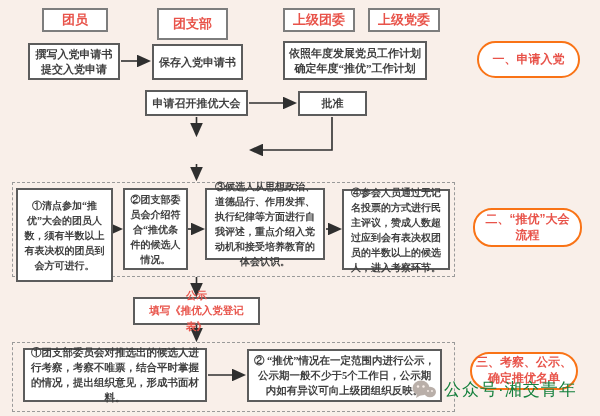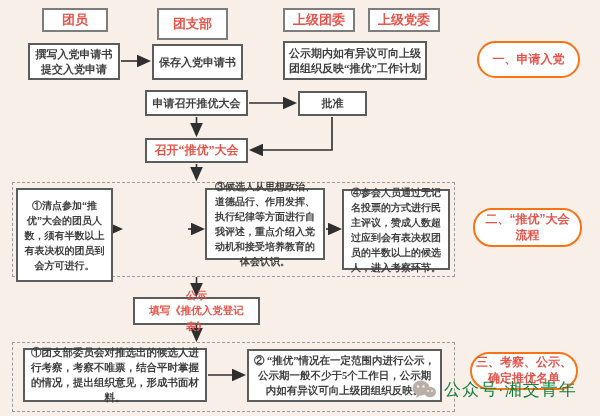--- a/index.html
+++ b/index.html
@@ -60,27 +60,27 @@
   </svg>
 
   <div class="box hdr" style="left:42px;top:8px;width:66px;height:24px">团员</div>
   <div class="box hdr" style="left:157px;top:8px;width:71px;height:32px">团支部</div>
   <div class="box hdr" style="left:283px;top:8px;width:72px;height:24px">上级团委</div>
   <div class="box hdr" style="left:368px;top:8px;width:72px;height:24px">上级党委</div>
 
   <div class="box f11" style="left:28px;top:43px;width:92px;height:37px">撰写入党申请书
 提交入党申请</div>
   <div class="box f11" style="left:152px;top:44px;width:91px;height:36px">保存入党申请书</div>
-  <div class="box f11" style="left:283px;top:41px;width:144px;height:39px">公示期内如有异议可向上级团组织反映“推优”工作计划</div>
+  <div class="box f11" style="left:283px;top:41px;width:144px;height:39px">依照年度发展党员工作计划确定年度“推优”工作计划</div>
   <div class="box f11" style="left:145px;top:90px;width:103px;height:26px">申请召开推优大会</div>
   <div class="box f11" style="left:298px;top:91px;width:69px;height:25px">批准</div>
-  <div class="box red f12" style="left:145px;top:138px;width:103px;height:25px">召开“推优”大会</div>
 
   <div class="dashed" style="left:12px;top:182px;width:443px;height:95px"></div>
   <div class="box step" style="left:16px;top:188px;width:97px;height:94px">①清点参加“推优”大会的团员人数，须有半数以上有表决权的团员到会方可进行。</div>
+  <div class="box step" style="left:123px;top:188px;width:65px;height:82px">②团支部委员会介绍符合“推优条件的候选人情况。</div>
   <div class="box step" style="left:205px;top:188px;width:120px;height:72px">③候选人从思想政治、道德品行、作用发挥、执行纪律等方面进行自我评述，重点介绍入党动机和接受培养教育的体会认识。</div>
   <div class="box step" style="left:342px;top:189px;width:108px;height:81px">④参会人员通过无记名投票的方式进行民主评议，赞成人数超过应到会有表决权团员的半数以上的候选人，进入考察环节。</div>
 
   <div class="box red f105" style="left:133px;top:297px;width:127px;height:28px">公示
 填写《推优入党登记表》</div>
 
   <div class="dashed" style="left:12px;top:342px;width:443px;height:70px"></div>
   <div class="box f105" style="left:23px;top:348px;width:184px;height:54px">①团支部委员会对推选出的候选人进行考察，考察不唯票，结合平时掌握的情况，提出组织意见，形成书面材料。</div>
   <div class="box f105" style="left:247px;top:349px;width:195px;height:53px">② “推优”情况在一定范围内进行公示，公示期一般不少于5个工作日，公示期内如有异议可向上级团组织反映。</div>
 

